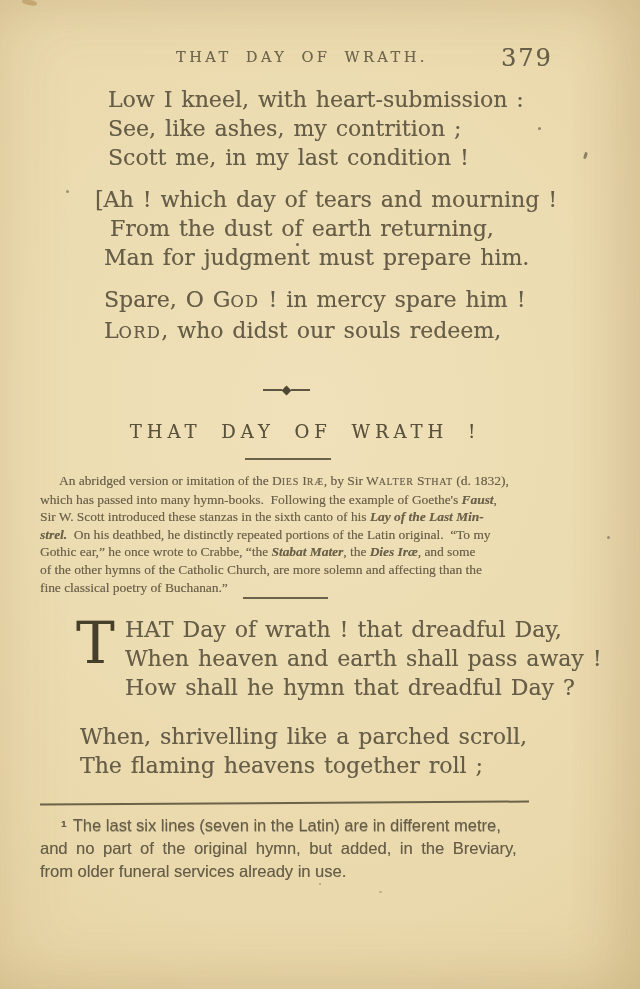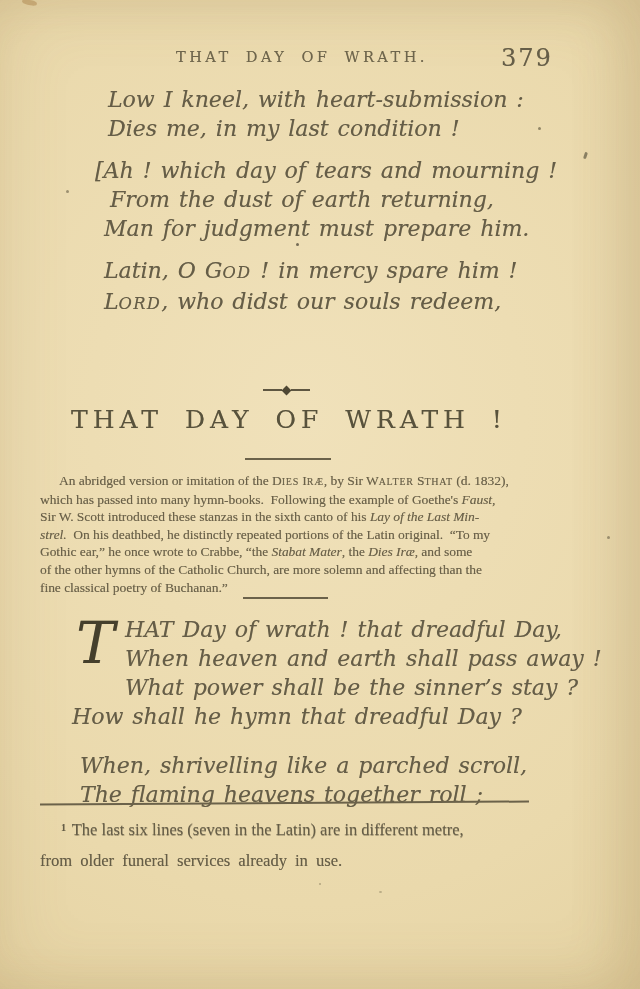--- a/index.html
+++ b/index.html
@@ -16,59 +16,59 @@
   .page *{text-shadow:0.2px 0.2px 0.4px rgba(92,83,60,.45);}
 
   
   .running-title{position:absolute;top:49px;left:176px;font-size:14.5px;letter-spacing:3.5px;word-spacing:6px;color:#6e654c;}
   .page-number{position:absolute;top:44px;left:501px;font-size:24px;letter-spacing:2px;color:#665e48;}
 
   
   .poem{position:absolute;font-size:22px;line-height:29px;word-spacing:2px;color:#655d47;}
   .pline{white-space:pre;}
   .poem1{top:85px;left:104px;}
-  .stanza{margin-bottom:13px;font-style:italic;}
+  .stanza{margin-bottom:13px;}
   .st1{padding-left:4px;}
   .st2 .pline:first-child{text-indent:-9px;}
   .st2 .pline:nth-child(2){padding-left:6px;}
 
   .sc{font-size:.74em;letter-spacing:.08em;}
-  .it{font-style:italic;}
+  .it{font-style:italic;font-weight:bold;}
   .sup{font-size:.55em;vertical-align:.5em;}
   .fnref{font-size:.6em;vertical-align:.45em;font-weight:bold;padding-right:2px;}
 
   
   .ornament{position:absolute;top:386px;left:260px;width:52px;height:8px;display:flex;align-items:center;justify-content:center;}
   .orn-line{width:19px;height:2px;background:#5e5641;}
   .orn-diamond{width:7px;height:7px;background:#4e4733;transform:rotate(45deg);margin:0 1px;}
 
   
-  .section-title{position:absolute;top:405px;left:0;width:578px;margin:0;text-align:center;
-    font-size:25px;font-weight:normal;letter-spacing:5px;word-spacing:9px;color:#58523c;}
+  .section-title{position:absolute;top:405px;left:0;width:578px;margin:16px;text-align:center;
+    font-size:18px;font-weight:normal;letter-spacing:5px;word-spacing:9px;color:#58523c;}
 
   .rule{position:absolute;height:2px;background:#6b624a;}
   .rule-title{top:458px;left:245px;width:86px;}
   .rule-note{top:597px;left:243px;width:85px;}
   .rule-footnote{top:802px;left:40px;width:489px;transform:rotate(-0.35deg);}
 
   
   .note{position:absolute;top:472px;left:40px;width:540px;
     font-family:"Liberation Serif", serif;font-size:13.4px;line-height:17.6px;color:#6a6149;}
   .nline{white-space:pre;}
   .indent{text-indent:19px;}
 
   
   .poem2{top:615px;left:72px;}
   .dropcap{float:left;width:42px;height:57px;margin:3px 7px 0 4px;
     font-size:58px;line-height:50px;color:#453f2c;}
   .st2b{margin-top:20px;padding-left:8px;}
 
   
   .footnote{position:absolute;top:812px;left:40px;width:540px;
-    font-family:Liberation Serif, serif;font-size:16.5px;line-height:31px;color:#655d47;}
+    font-family:Liberation Sans, sans-serif;font-size:16.5px;line-height:23px;color:#655d47;}
   .fline{white-space:pre;}
   .findent{text-indent:21px;}
   .fline:nth-child(2){word-spacing:4px;}
 
   
   .speck{position:absolute;border-radius:50%;}
   .sp1{top:0;left:22px;width:15px;height:5px;background:#b08a54;opacity:.55;border-radius:40%;transform:rotate(12deg);}
   .sp2{top:127px;left:538px;width:3px;height:3px;background:#7a7055;opacity:.8;}
   .sp3{top:152px;left:584px;width:3px;height:7px;background:#6a6149;opacity:.75;border-radius:2px;transform:rotate(18deg);}
   .sp4{top:190px;left:66px;width:3px;height:3px;background:#7a7055;opacity:.7;}
@@ -90,29 +90,30 @@
   <div class="speck sp6"></div>
   <div class="speck sp7"></div>
   <div class="speck sp8"></div>
 
   <div class="running-title">THAT DAY OF WRATH.</div>
   <div class="page-number">379</div>
 
   <section class="poem poem1">
     <div class="stanza st1">
       <div class="pline">Low I kneel, with heart-submission :</div>
-      <div class="pline">Dies me, in my last condition !</div>
+      <div class="pline">See, like ashes, my contrition ;</div>
+      <div class="pline">Scott me, in my last condition !</div>
     </div>
     <div class="stanza st2">
       <div class="pline">[Ah ! which day of tears and mourning !</div>
       <div class="pline">From the dust of earth returning,</div>
       <div class="pline">Man for judgment must prepare him.</div>
     </div>
     <div class="stanza st3">
-      <div class="pline"><span>Latin, O G</span><span class="sc">OD</span><span> ! in mercy spare him !</span></div>
+      <div class="pline"><span>Spare, O G</span><span class="sc">OD</span><span> ! in mercy spare him !</span></div>
       <div class="pline"><span>L</span><span class="sc">ORD</span><span>, who didst our souls redeem,</span></div>
     </div>
   </section>
 
   <div class="ornament">
     <span class="orn-line"></span>
     <span class="orn-diamond"></span>
     <span class="orn-line"></span>
   </div>
 
@@ -128,28 +129,28 @@
     <div class="nline"><span>of the other hymns of the Catholic Church, are more solemn and affecting than the</span></div>
     <div class="nline"><span>fine classical poetry of Buchanan.”</span></div>
   </section>
   <div class="rule rule-note"></div>
 
   <section class="poem poem2">
     <div class="stanza sdrop">
       <span class="dropcap">T</span>
       <div class="pline">HAT Day of wrath ! that dreadful Day,</div>
       <div class="pline">When heaven and earth shall pass away !</div>
-      <div class="pline">What power shall be the sinner’s stay ?</div>
       <div class="pline">How shall he hymn that dreadful Day ?</div>
     </div>
     <div class="stanza st2b">
       <div class="pline">When, shrivelling like a parched scroll,</div>
       <div class="pline">The flaming heavens together roll ;</div>
     </div>
   </section>
 
   <div class="rule rule-footnote"></div>
   <section class="footnote">
     <div class="fline findent"><span class="fnref">1</span><span> The last six lines (seven in the Latin) are in different metre,</span></div>
+    <div class="fline"><span>and no part of the original hymn, but added, in the Breviary,</span></div>
     <div class="fline"><span>from older funeral services already in use.</span></div>
   </section>
 
 </div>
 
 </body></html>

